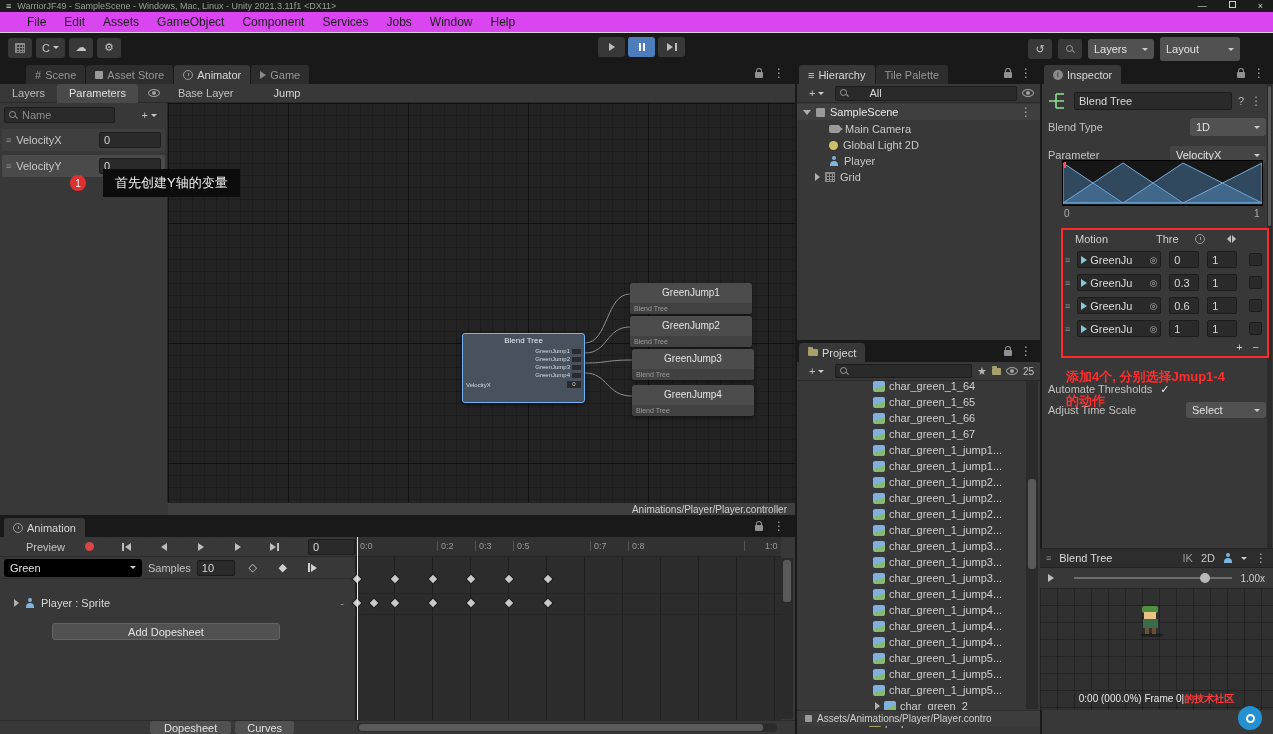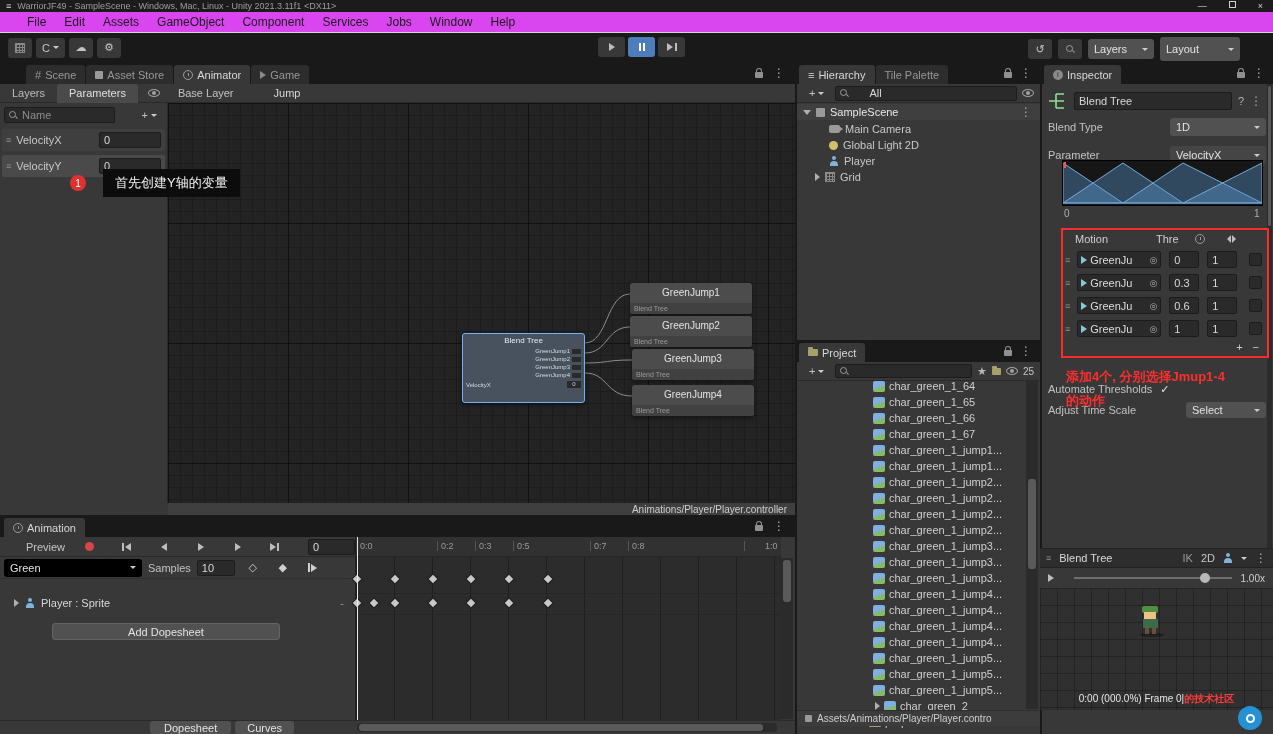--- a/index.html
+++ b/index.html
@@ -591,21 +591,21 @@
   <div class="abs flex" style="left:1046px;top:90px;gap:6px">
     <svg width="22" height="22">
       <path d="M3 11 h7 M10 4 v14 M10 4 h8 M10 11 h8 M10 18 h8" stroke="#8ee08e" fill="none" stroke-width="1.6"></path>
     </svg>
     <div class="field" style="width:158px;height:18px">Blend Tree</div>
     <span style="color:#b5b5b5">?</span>
     <span class="kebab">⋮</span>
   </div>
   <div class="abs flex" style="left:1048px;top:118px;width:218px">
     <span class="lbl">Blend Type</span>
-    <div class="dd" style="margin-left:auto;width:96px;height:18px">
+    <div class="dd" style="margin-left:auto;width:76px;height:18px">
         <span>1D</span>
         <span class="caret sm"></span>
       </div>
   </div>
   <div class="abs flex" style="left:1048px;top:146px;width:218px">
     <span class="lbl">Parameter</span>
     <div class="dd" style="margin-left:auto;width:96px;height:18px;background:#454545">
         <span>VelocityX</span>
         <span class="caret sm"></span>
       </div>

